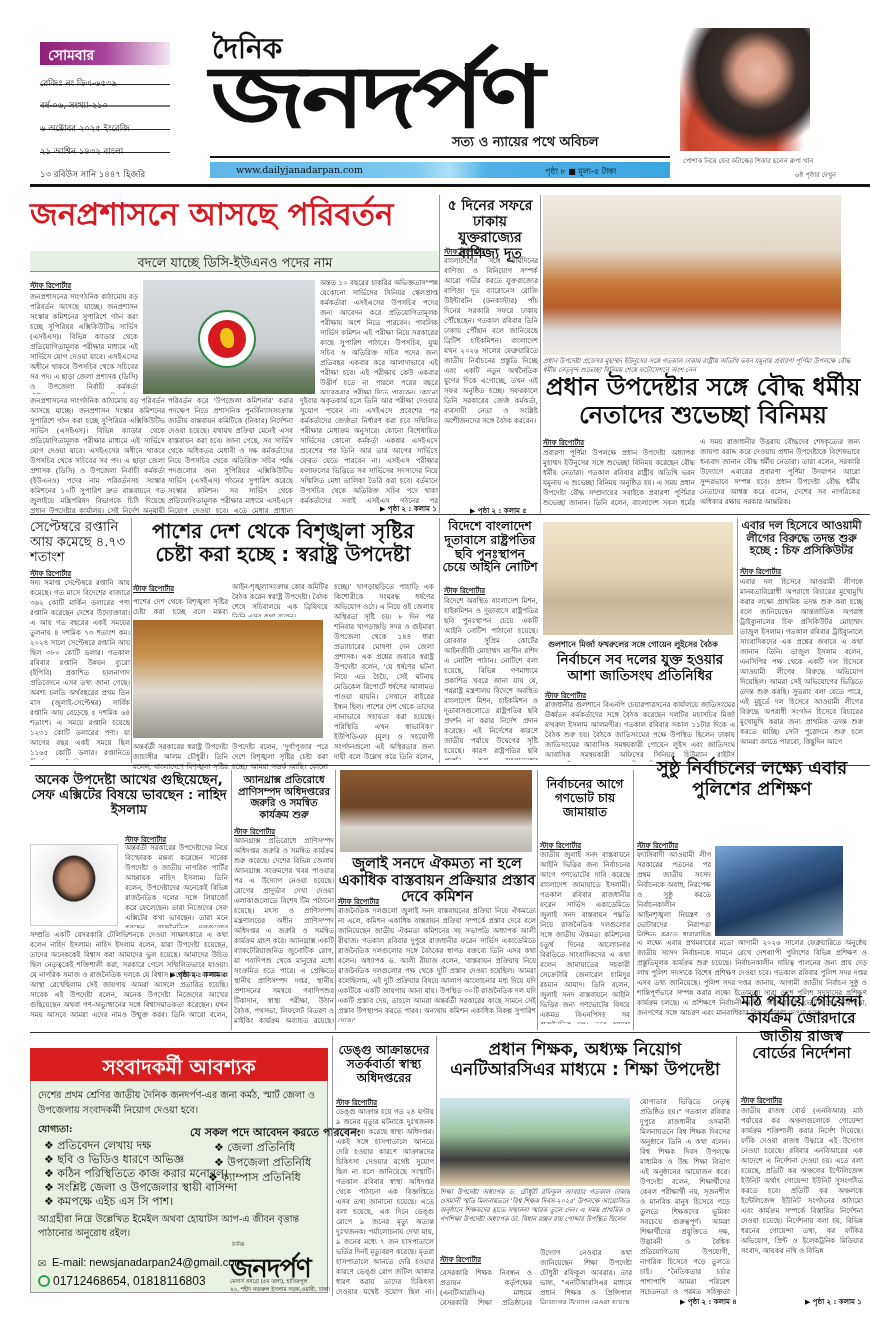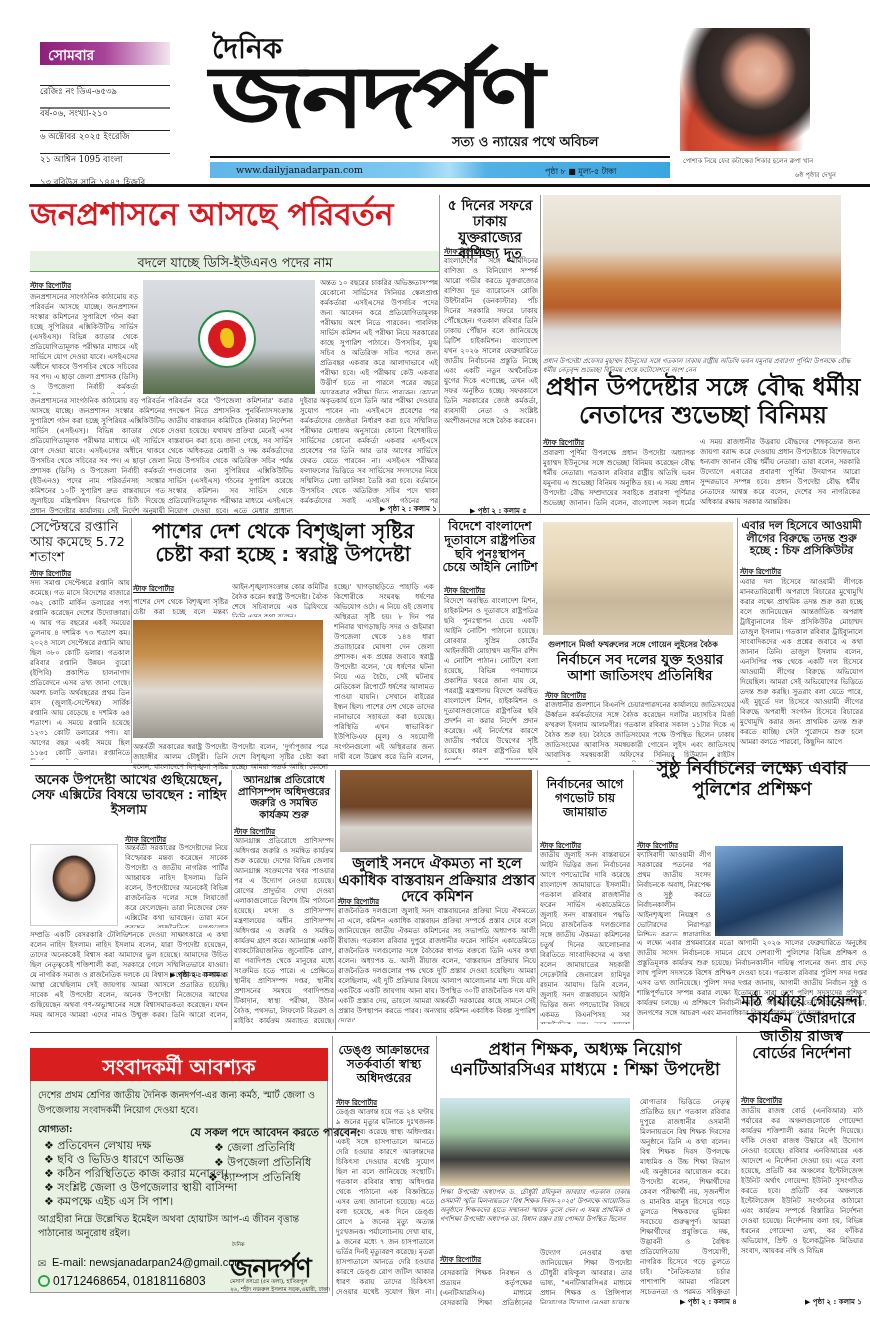--- a/index.html
+++ b/index.html
@@ -7,21 +7,21 @@
 body{position:relative;font-family:"DejaVu Sans",sans-serif;color:#111}
 .abs{position:absolute}
 .body-txt{font-size:7px;line-height:10px;color:#222;text-align:justify;overflow:hidden;font-family:"DejaVu Serif",serif}
 .byline{font-size:7px;color:#111;text-decoration:underline;font-weight:bold;font-family:"DejaVu Sans",sans-serif}
 .hl{font-family:"DejaVu Sans",sans-serif;color:#111;text-align:center;line-height:1.15}
 .jump{font-weight:bold}
 .rule{background:#111}
 .photo{overflow:hidden}
 
 #day{left:40px;top:42px;width:130px;height:23px;background:linear-gradient(90deg,#8e1f78 0%,#a8439a 50%,#f3e6f1 100%);color:#fff;font-size:14px;font-weight:bold;padding:2px 8px;font-family:"DejaVu Serif",serif}
-.meta-row{left:40px;width:130px;height:20px;font-size:8.5px;padding-top:20px;border-bottom:1px solid #222;font-family:"DejaVu Serif",serif}
+.meta-row{left:40px;width:130px;height:20px;font-size:8.5px;padding-top:12px;border-bottom:1px solid #222;font-family:"DejaVu Serif",serif}
 #dainik{left:212px;top:27px;font-size:28px;font-weight:bold;font-family:"DejaVu Serif",serif}
 #logo{left:210px;top:52px;font-size:86px;font-weight:900;letter-spacing:-4px;font-family:"DejaVu Sans",sans-serif;line-height:90px;transform:scaleX(1.25);transform-origin:left}
 #tagline{left:452px;top:132px;font-size:13px;font-family:"DejaVu Serif",serif;font-weight:bold}
 #mast-rule{left:210px;top:156px;width:460px;height:2px}
 #blue-bar{left:210px;top:162px;width:460px;height:16px;background:linear-gradient(90deg,#5fb6e8 0%,#7fc9f1 45%,#aee0f8 52%,#52b1e6 60%,#3aa6e0 100%)}
 #site-url{left:236px;top:164px;font-size:9.5px;font-family:"DejaVu Serif",serif;color:#111}
 #page-price{left:545px;top:165px;font-size:8px;color:#111}
 #mast-bottom{left:30px;top:184px;width:840px;height:3px}
 #celeb{left:680px;top:28px;width:130px;height:123px;background:radial-gradient(ellipse at 60% 35%,#e8b9a2 0%,#d99a82 20%,#3b2f2b 35%,#2b2523 55%,transparent 70%),radial-gradient(ellipse at 40% 90%,#e0553a 0%,#c8422b 40%,transparent 65%)}
 #celeb-cap{left:683px;top:156px;font-size:6.5px;color:#333}
@@ -57,21 +57,21 @@
 #ad-phone{left:38px;top:1274px;font-size:12px;font-family:"Liberation Sans",sans-serif}
 #ad-logo{left:230px;top:1248px;font-size:26px;font-weight:900;letter-spacing:-1px}
 </style>
 </head>
 <body>
 
 <div id="day" class="abs">সোমবার</div>
 <div class="abs meta-row" style="top:65px">রেজিঃ নং ডিএ-৬৫৩৯</div>
 <div class="abs meta-row" style="top:87px;border-bottom-width:2px;border-bottom-color:#777">বর্ষ-০৬, সংখ্যা-২১০</div>
 <div class="abs meta-row" style="top:110px">৬ অক্টোবর ২০২৫ ইংরেজি</div>
-<div class="abs meta-row" style="top:133px">২১ আশ্বিন 1095 বাংলা</div>
+<div class="abs meta-row" style="top:133px">২১ আশ্বিন ১৪৩২ বাংলা</div>
 <div class="abs meta-row" style="top:156px;border-bottom:none">১৩ রবিউস সানি ১৪৪৭ হিজরি</div>
 
 <div id="dainik" class="abs">দৈনিক</div>
 <div id="logo" class="abs">জনদর্পণ</div>
 <div id="tagline" class="abs">সত্য ও ন্যায়ের পথে অবিচল</div>
 <div id="mast-rule" class="abs rule"></div>
 <div id="blue-bar" class="abs"></div>
 <div id="site-url" class="abs">www.dailyjanadarpan.com</div>
 <div id="page-price" class="abs">পৃষ্ঠা ৮ ■ মূল্য-৫ টাকা</div>
 
@@ -104,21 +104,21 @@
 
 <div id="bud-photo" class="abs photo"></div>
 <div id="bud-cap" class="abs">প্রধান উপদেষ্টা প্রফেসর মুহাম্মদ ইউনূসের সঙ্গে গতকাল ঢাকায় রাষ্ট্রীয় অতিথি ভবন যমুনায় প্রবারণা পূর্ণিমা উপলক্ষে বৌদ্ধ ধর্মীয় নেতৃবৃন্দ শুভেচ্ছা বিনিময় শেষে ফটোসেশনে অংশ নেন</div>
 <div id="bud-hl" class="abs hl">প্রধান উপদেষ্টার সঙ্গে বৌদ্ধ ধর্মীয় নেতাদের শুভেচ্ছা বিনিময়</div>
 <div class="abs byline" style="left:543px;top:437px">স্টাফ রিপোর্টার</div>
 <div class="abs body-txt" style="left:543px;top:448px;width:152px;height:60px">প্রবারণা পূর্ণিমা উপলক্ষে প্রধান উপদেষ্টা অধ্যাপক মুহাম্মদ ইউনূসের সঙ্গে শুভেচ্ছা বিনিময় করেছেন বৌদ্ধ ধর্মীয় নেতারা। গতকাল রবিবার রাষ্ট্রীয় অতিথি ভবন যমুনায় এ শুভেচ্ছা বিনিময় অনুষ্ঠিত হয়। এ সময় প্রধান উপদেষ্টা বৌদ্ধ সম্প্রদায়ের সবাইকে প্রবারণা পূর্ণিমার শুভেচ্ছা জানান। তিনি বলেন, বাংলাদেশ সকল ধর্মের মানুষের দেশ।</div>
 <div class="abs body-txt" style="left:700px;top:437px;width:160px;height:70px">এ সময় রাজধানীর উত্তরায় বৌদ্ধদের শেষকৃত্যের জন্য জায়গা বরাদ্দ করে দেওয়ায় প্রধান উপদেষ্টাকে বিশেষভাবে ধন্যবাদ জানান বৌদ্ধ ধর্মীয় নেতারা। তারা বলেন, সরকারি উদ্যোগে এবারের প্রবারণা পূর্ণিমা উদযাপন আরো সুন্দরভাবে সম্পন্ন হবে। প্রধান উপদেষ্টা বৌদ্ধ ধর্মীয় নেতাদের আশ্বস্ত করে বলেন, দেশের সব নাগরিকের অধিকার রক্ষায় সরকার আন্তরিক।</div>
 
 <div class="abs hr" style="left:30px;top:514px;width:840px"></div>
 
-<div class="abs hl" style="left:30px;top:520px;width:100px;font-size:13px;text-align:left">সেপ্টেম্বরে রপ্তানি আয় কমেছে 5.72 শতাংশ</div>
+<div class="abs hl" style="left:30px;top:520px;width:100px;font-size:13px;text-align:left">সেপ্টেম্বরে রপ্তানি আয় কমেছে ৪.৭৩ শতাংশ</div>
 <div class="abs byline" style="left:30px;top:568px">স্টাফ রিপোর্টার</div>
 <div class="abs body-txt" style="left:30px;top:578px;width:100px;height:182px">সদ্য সমাপ্ত সেপ্টেম্বরে রপ্তানি আয় কমেছে। গত মাসে বিদেশের বাজারে ৩৬২ কোটি মার্কিন ডলারের পণ্য রপ্তানি করেছেন দেশের উদ্যোক্তারা। এ আয় গত বছরের একই সময়ের তুলনায় ৪ দশমিক ৭৩ শতাংশ কম। ২০২৪ সালে সেপ্টেম্বরে রপ্তানি আয় ছিল ৩৮০ কোটি ডলার। গতকাল রবিবার রপ্তানি উন্নয়ন ব্যুরো (ইপিবি) প্রকাশিত হালনাগাদ প্রতিবেদনে এসব তথ্য জানা গেছে। অবশ্য চলতি অর্থবছরের প্রথম তিন মাস (জুলাই-সেপ্টেম্বর) সার্বিক রপ্তানি আয় বেড়েছে ৫ দশমিক ৬৪ শতাংশ। এ সময়ে রপ্তানি হয়েছে ১২৩১ কোটি ডলারের পণ্য। যা আগের বছর একই সময়ে ছিল ১১৬৫ কোটি ডলার। রপ্তানিতে শীর্ষে থাকা তৈরি পোশাক খাতেও সেপ্টেম্বরে আয় কমেছে। এ সময়ে নিটওয়্যার ও ওভেন তৈরি পোশাক</div>
 
 <div class="abs hl" style="left:133px;top:520px;width:300px;font-size:20px;font-weight:bold">পাশের দেশ থেকে বিশৃঙ্খলা সৃষ্টির চেষ্টা করা হচ্ছে : স্বরাষ্ট্র উপদেষ্টা</div>
 <div class="abs byline" style="left:133px;top:583px">স্টাফ রিপোর্টার</div>
 <div class="abs body-txt" style="left:133px;top:597px;width:95px;height:20px">পাশের দেশ থেকে বিশৃঙ্খলা সৃষ্টির চেষ্টা করা হচ্ছে বলে মন্তব্য করেছেন</div>
 <div class="abs body-txt" style="left:232px;top:582px;width:96px;height:35px">আইন-শৃঙ্খলাসংক্রান্ত কোর কমিটির বৈঠক করেন স্বরাষ্ট্র উপদেষ্টা। বৈঠক শেষে সচিবালয়ে এক ব্রিফিংয়ে তিনি এসব কথা বলেন।</div>
 <div id="pash-photo" class="abs photo"></div>
 <div class="abs body-txt" style="left:133px;top:742px;width:95px;height:28px">অন্তর্বর্তী সরকারের স্বরাষ্ট্র উপদেষ্টা জাহাঙ্গীর আলম চৌধুরী। তিনি বলেন, বাংলাদেশে বিশৃঙ্খলা সৃষ্টির অপচেষ্টা চলছে। আইনশৃঙ্খলা বাহিনী সতর্ক অবস্থানে রয়েছে। পার্বত্য চট্টগ্রামে অস্থিরতার পেছনেও কারা জড়িত তা খতিয়ে দেখা হচ্ছে। গতকাল রবিবার দুপুরে সূত্র গাঁথা। গতকাল রবিবার দুপুরে</div>
 <div class="abs body-txt" style="left:232px;top:742px;width:96px;height:28px">উপদেষ্টা বলেন, 'দুর্গাপূজার পরে দেশে বিশৃঙ্খলা সৃষ্টির চেষ্টা করা হচ্ছে। আমরা সতর্ক আছি। কোনো অপশক্তিকে ছাড় দেওয়া হবে না।' তিনি আরও বলেন, পাশের দেশ থেকে বিশৃঙ্খলা সৃষ্টির চেষ্টা করা</div>

